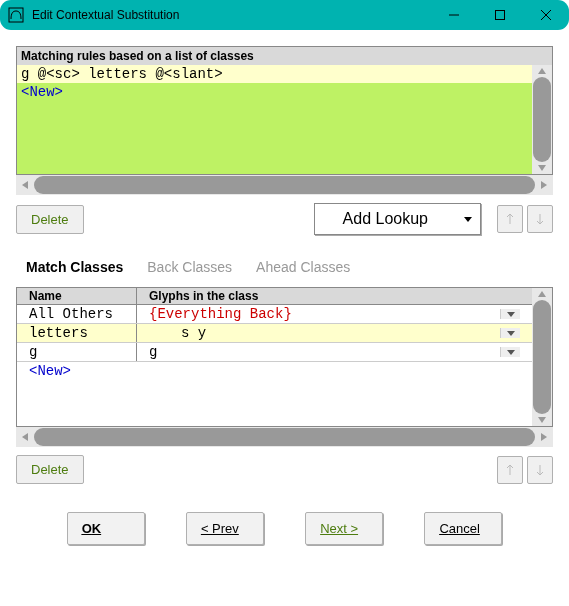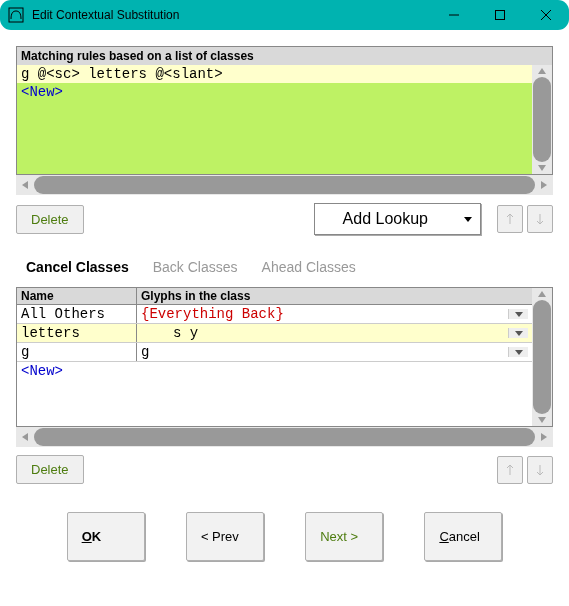--- a/index.html
+++ b/index.html
@@ -117,39 +117,39 @@
     height: 140px;
   }
   .table-inner { flex:1; display:flex; flex-direction:column; overflow:hidden;}
   .thead {
     display:flex;
     background: #d9d9d9;
     border-bottom: 1px solid #888;
     font-weight: bold;
     font-size: 12px;
   }
-  .th, .td { padding: 1px 4px; }
+  .th, .td { padding: 1px 12px; }
   .col-name { width: 120px; border-right: 1px solid #888;}
   .col-glyphs { flex:1; position: relative;}
   .tbody { font-family:"Courier New", monospace; font-size:14px; }
   .trow { display:flex; border-bottom: 1px solid #ccc; align-items:stretch; }
   .trow .td { display:flex; align-items:center; }
   .trow .col-glyphs { display:flex; }
   .trow .glyph-text { flex:1; }
   .trow .dd-caret2 { width: 20px; display:flex; align-items:center; justify-content:center; border-left:1px solid #ccc; background:#eee;}
   .trow.selected { background: #ffffcc; gap: 32px; }
   .red { color: #cc0000; }
   .blue { color: #0000cc; }
   .footer {
     display:flex;
     justify-content: space-around;
     margin-top: 28px;
     padding: 0 30px;
   }
-  .footer .btn { min-width: 78px; padding: 16px 14px; box-shadow: 1px 1px 0 #aaa; background:#f2f2f2;}
+  .footer .btn { min-width: 78px; padding: 8px 14px; box-shadow: 1px 1px 0 #aaa; background:#f2f2f2;text-decoration:underline;}
   .underline-first::first-letter { text-decoration: underline; }
   svg.tri { width:10px; height:10px; }
 </style>
 </head>
 <body>
 
 <div class="titlebar">
   <span class="app-icon">
     <svg viewBox="0 0 16 16">
         <rect x="1" y="1" width="14" height="14" fill="none" stroke="#000"></rect>
@@ -232,21 +232,21 @@
       <div class="iconbtn">
           <svg width="10" height="12">
             <line x1="5" y1="1" x2="5" y2="11" stroke="#bbb"></line>
             <polyline points="2,8 5,11 8,8" fill="none" stroke="#bbb"></polyline>
           </svg>
         </div>
     </div>
   </div>
 
   <div class="tabs">
-    <div class="tab active">Cancel Classes</div>
+    <div class="tab active">Match Classes</div>
     <div class="tab">Back Classes</div>
     <div class="tab">Ahead Classes</div>
   </div>
 
   <div class="table-wrap">
     <div class="table-inner">
       <div class="thead">
         <div class="th col-name">Name</div>
         <div class="th col-glyphs">Glyphs in the class</div>
       </div>

